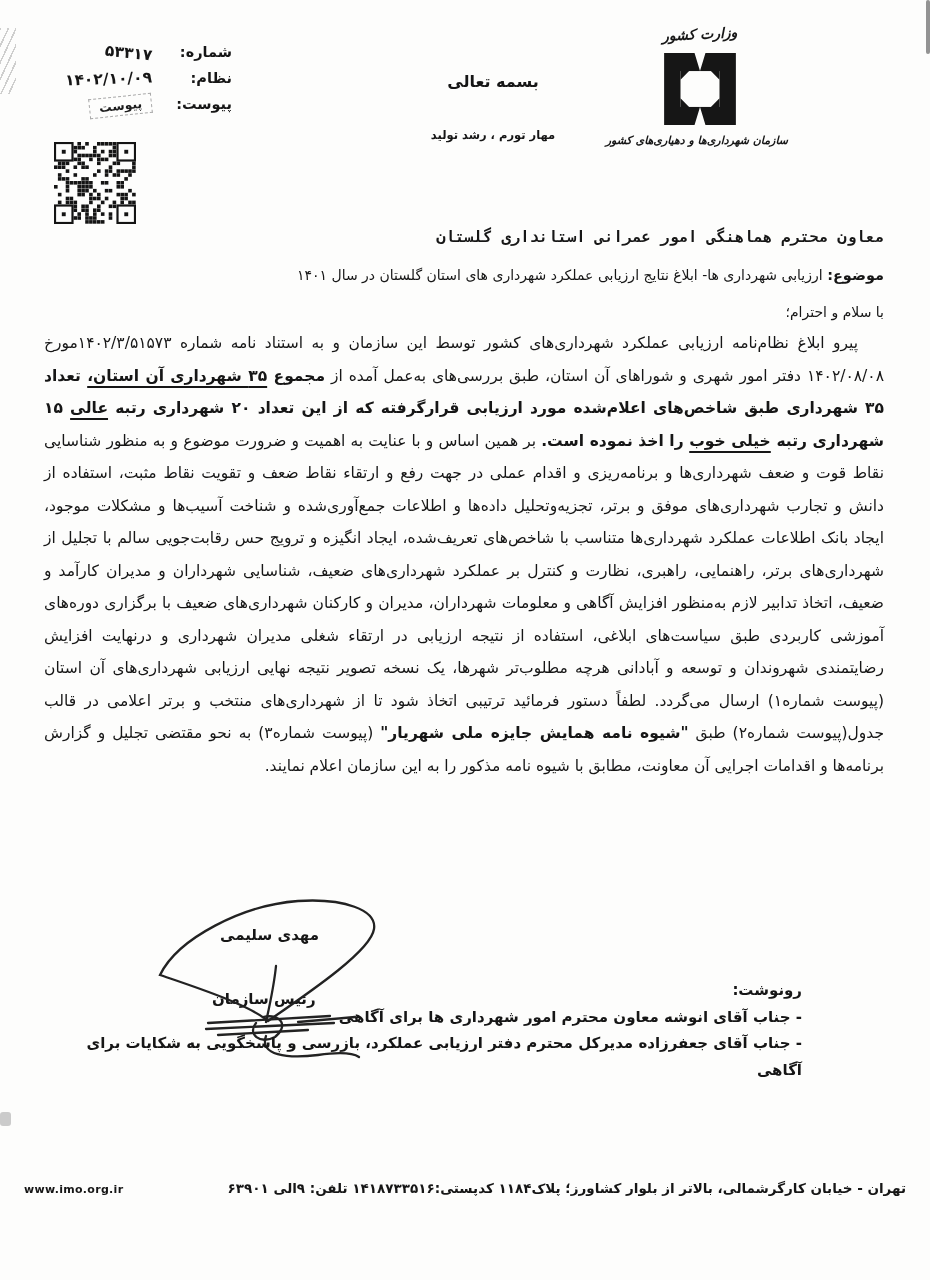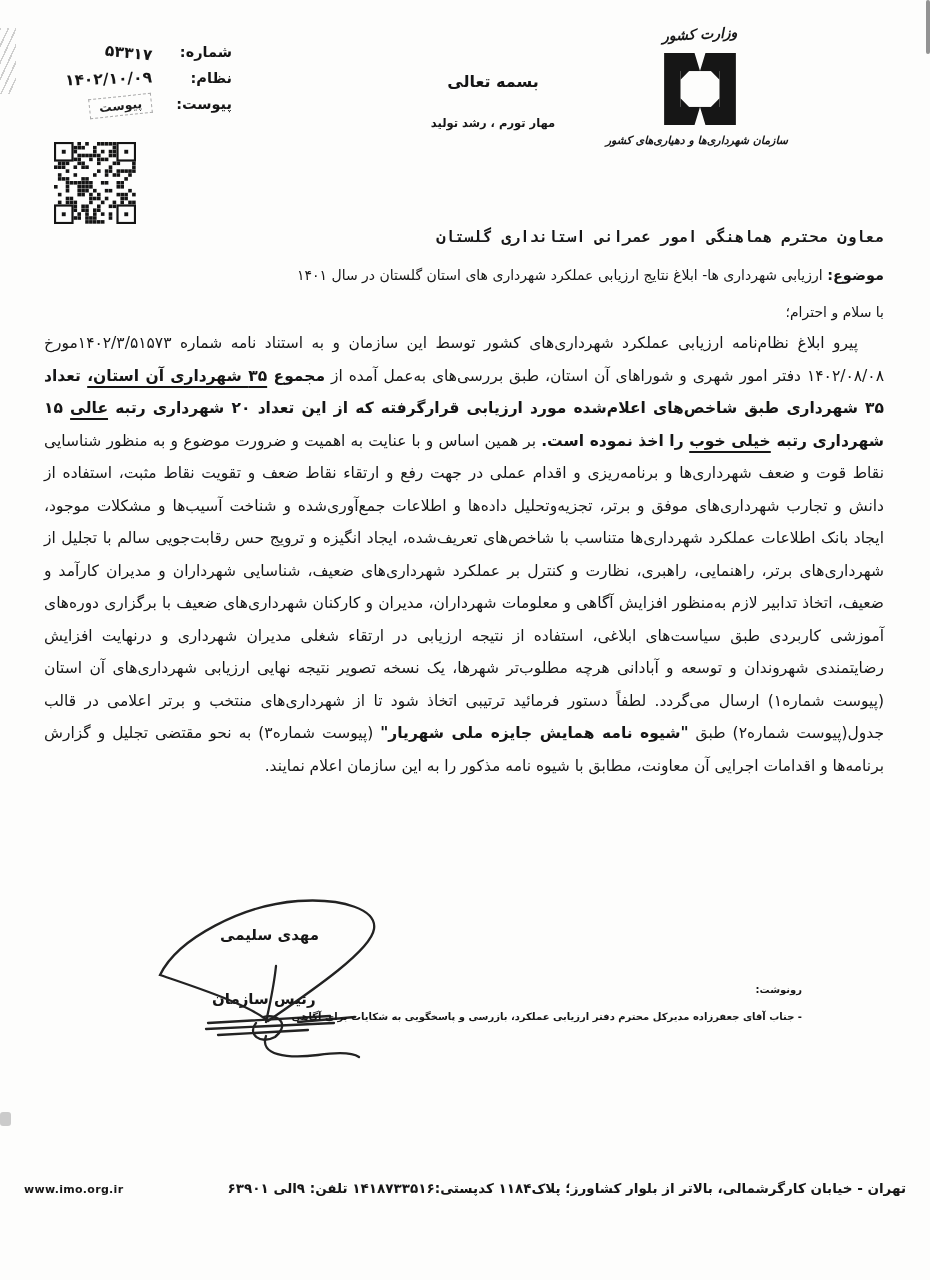--- a/index.html
+++ b/index.html
@@ -24,21 +24,21 @@
     font-weight:bold;font-size:12.5px;color:#1d1d1d;
   }
 
   
   .qr{position:absolute;left:54px;top:142px;width:82px;height:82px;}
   .qr svg{display:block;}
 
   
   .center-block{position:absolute;top:72px;left:398px;width:190px;text-align:center;}
   .bismillah{font-size:16px;font-weight:bold;}
-  .slogan{margin-top:25px;font-size:11.5px;font-weight:bold;}
+  .slogan{margin-top:37px;font-size:11.5px;font-weight:bold;}
 
   
   .logo-block{position:absolute;top:24px;left:612px;width:176px;text-align:center;}
   .ministry{display:inline-block;font-size:14px;font-weight:bold;font-style:italic;transform:rotate(-3deg);}
   .emblem{margin:5px auto 4px;display:block;}
   .orgname{font-size:11px;font-weight:bold;font-style:italic;white-space:nowrap;}
 
   
   .addressee{position:absolute;top:228px;right:46px;font-size:15.5px;font-weight:bold;font-family:Liberation Mono, monospace;}
   .subject{position:absolute;top:267px;right:46px;font-size:14px;}
@@ -57,21 +57,21 @@
   
   .sig{position:absolute;left:148px;top:886px;width:312px;height:200px;}
   .sig svg{position:absolute;inset:0;}
   .sig-name{position:absolute;top:40px;left:72px;font-size:15px;font-weight:bold;white-space:nowrap;}
   .sig-title{position:absolute;top:104px;left:64px;font-size:15px;font-weight:bold;white-space:nowrap;}
 
   
   .cc{
     position:absolute;top:977px;right:128px;left:40px;
     text-align:right;direction:rtl;
-    font-size:10px;font-weight:bold;line-height:26.5px;
+    font-size:15px;font-weight:bold;line-height:26.5px;
   }
   .cc div{margin:0;}
 
   
   .footer{
     position:absolute;top:1180px;left:24px;right:24px;
     display:flex;justify-content:space-between;align-items:baseline;
     direction:rtl;font-weight:bold;font-size:13.5px;white-space:nowrap;
   }
   .footer .site{direction:ltr;font-size:11px;letter-spacing:.3px;}
@@ -304,20 +304,21 @@
       <path d="M70 149 L160 144"></path>
       <path d="M150 136 L207 131"></path>
       <path d="M115 131 C 133 127, 141 140, 127 151 C 112 159, 99 148, 108 137"></path>
       <path d="M118 150 C 111 169, 139 173, 170 169 C 191 166, 205 167, 211 171"></path>
     </svg>
   </div>
 
   <div class="cc">
     <div>رونوشت:</div>
     <div id="cc-items">
+        <div>- جناب آقای انوشه معاون محترم امور شهرداری ها برای آگاهی</div>
         <div>- جناب آقای جعفرزاده مدیرکل محترم دفتر ارزیابی عملکرد، بازرسی و پاسخگویی به شکایات برای آگاهی</div>
       </div>
   </div>
 
   <div class="footer">
     <span>تهران - خیابان کارگرشمالی، بالاتر از بلوار کشاورز؛ پلاک۱۱۸۴ کدپستی:۱۴۱۸۷۳۳۵۱۶ تلفن: ۹الی ۶۳۹۰۱</span>
     <span class="site">www.imo.org.ir</span>
   </div>
 
   <div class="artifact art-tl"></div>

